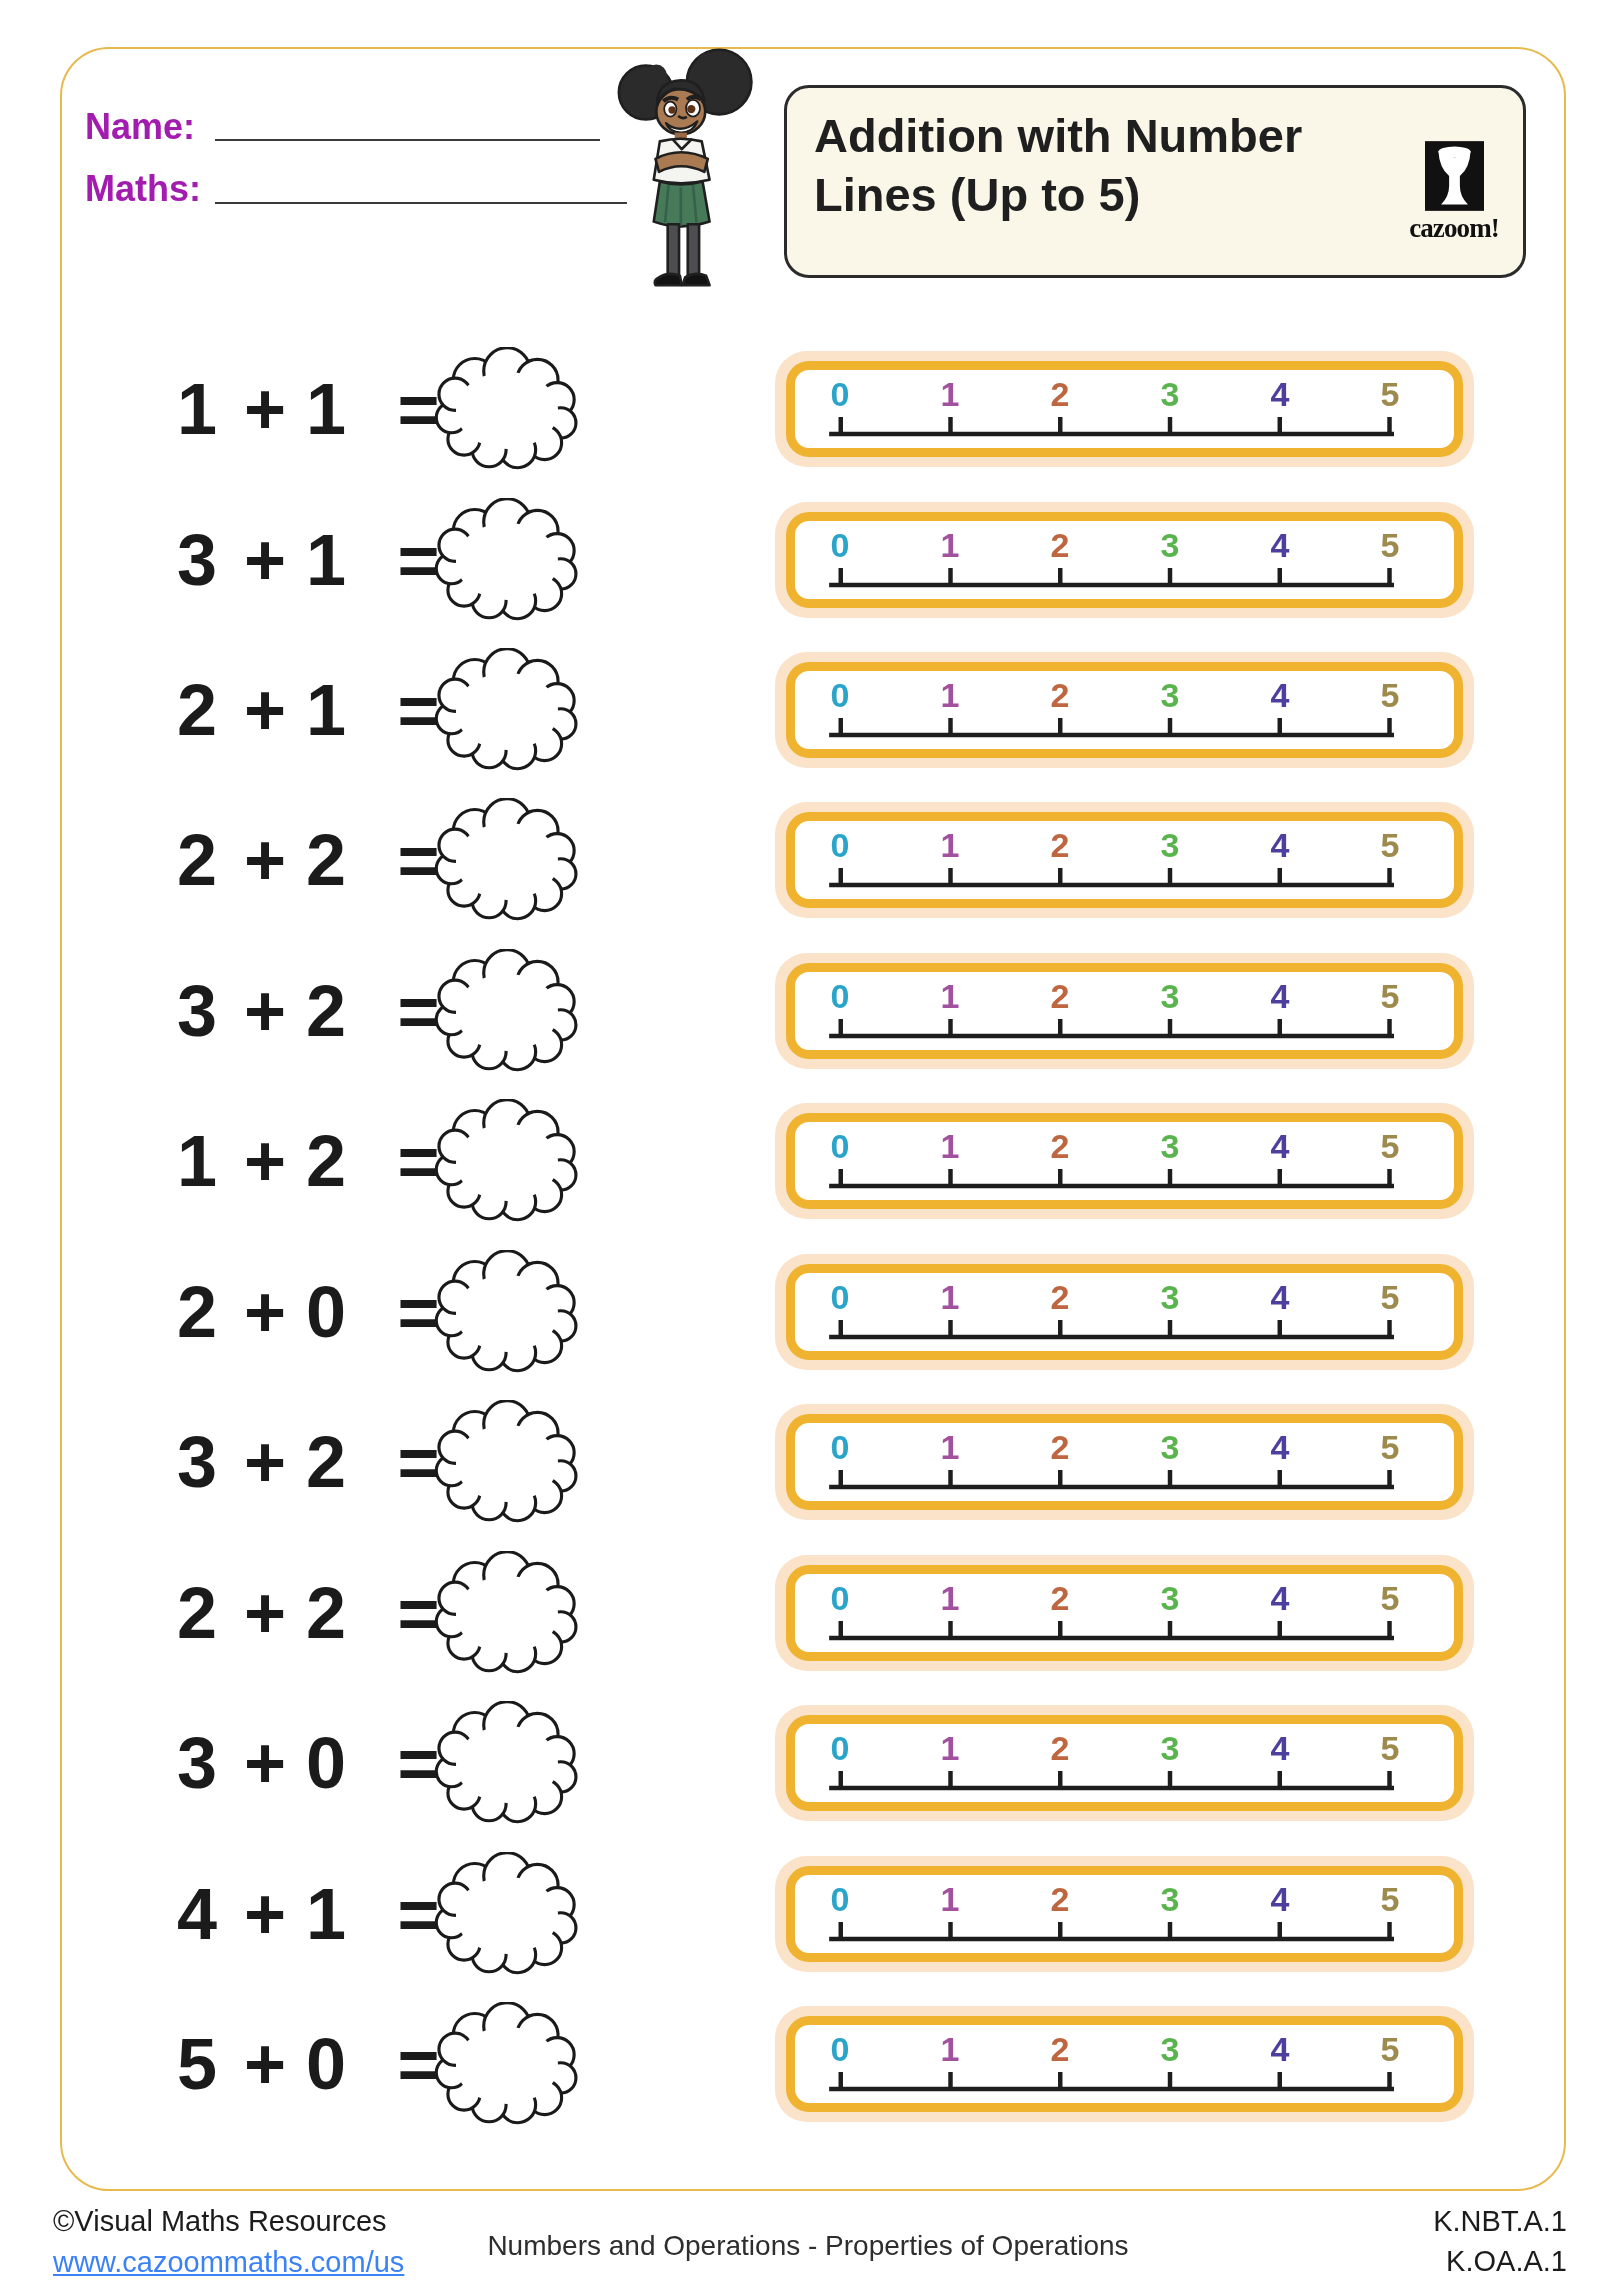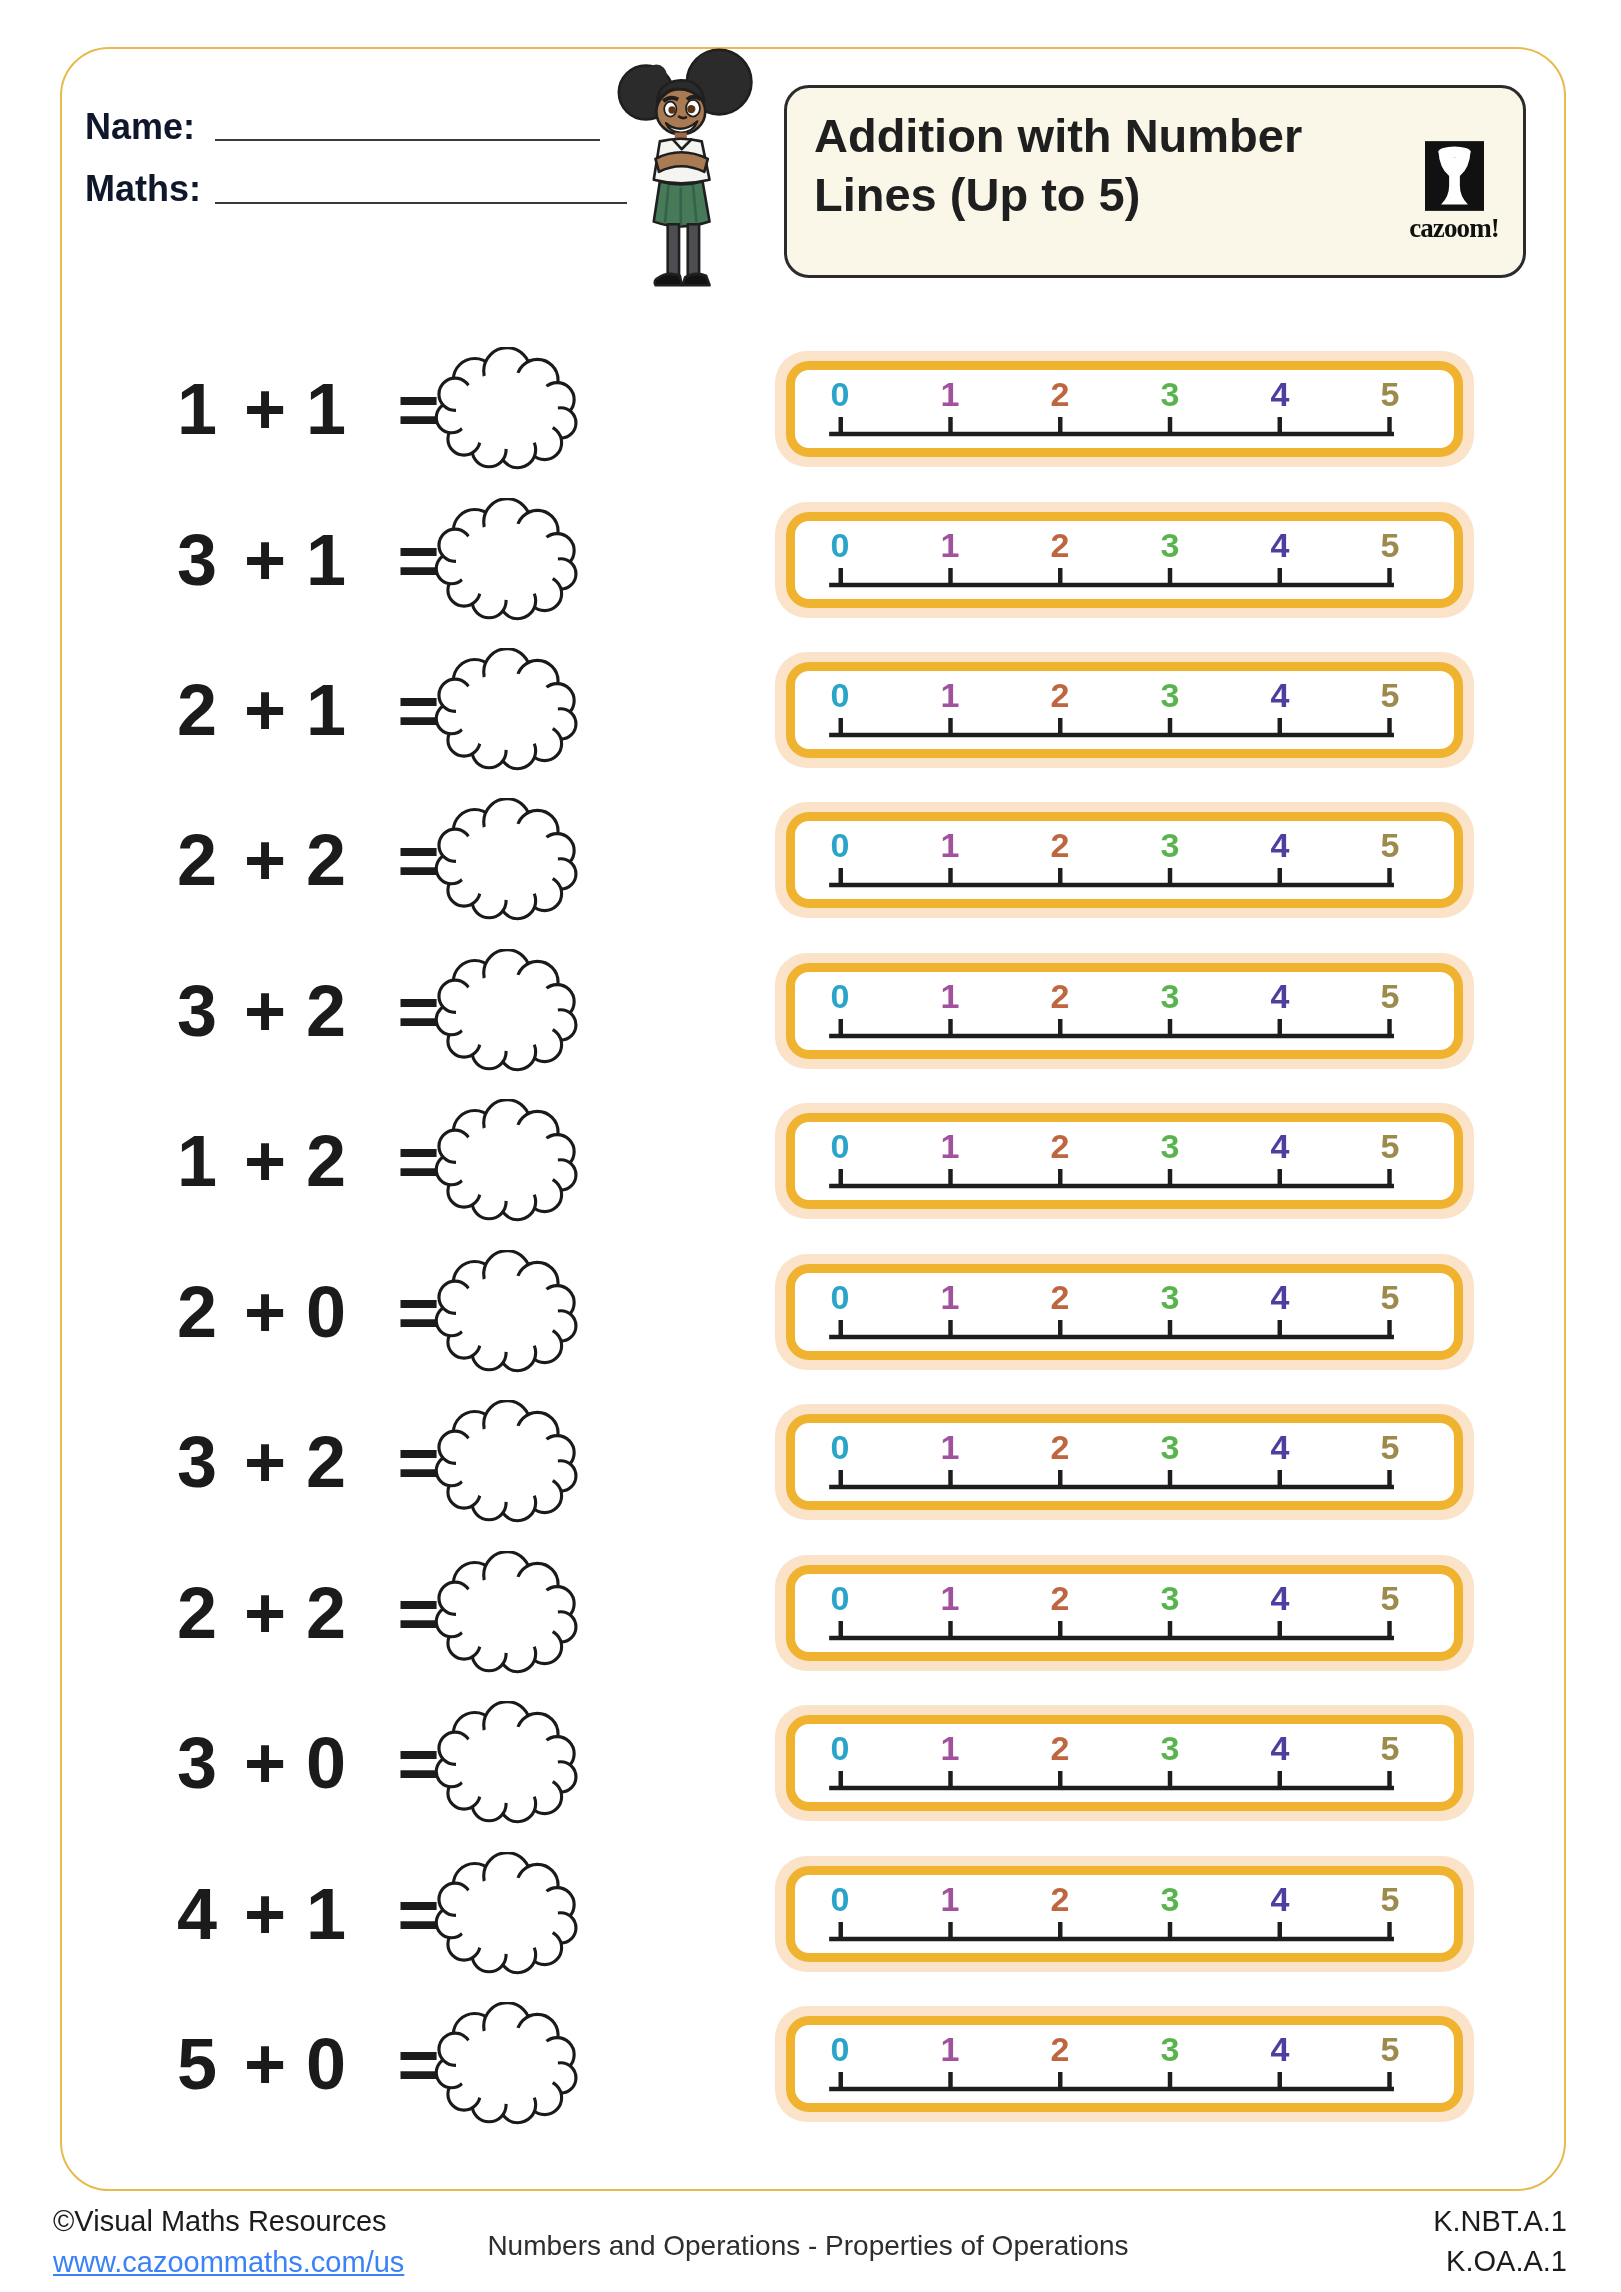--- a/index.html
+++ b/index.html
@@ -1,21 +1,21 @@
 <!DOCTYPE html>
 <html style="font-size:14.3px"><head>
 <meta charset="utf-8">
 <style>
   html,body{margin:0;padding:0;background:#fff;}
   .page{position:relative;width:1621px;height:2293px;background:#ffffff;overflow:hidden;
         font-family:"Liberation Sans", sans-serif;color:#1c1c1c;}
   .page-border{position:absolute;left:60px;top:47px;width:1502px;height:2140px;
         border:2.7px solid #e7ba4d;border-radius:49px;}
   
-  .field-label{position:absolute;font-size:36px;font-weight:bold;color:#0f172a;}
+  .field-label{position:absolute;font-size:36px;font-weight:bold;color:#a21caf;}
   .field-line{position:absolute;height:0;border-bottom:2.7px solid #3a3a3a;}
   .girl{position:absolute;left:611px;top:47px;width:157px;height:262px;}
   .title-box{position:absolute;left:784px;top:85px;width:742px;height:193px;
         background:#faf7e8;border:3.6px solid #2b2b2b;border-radius:25px;box-sizing:border-box;padding-left:44px;}
   .title-text{position:absolute;left:27px;top:18px;font-size:47px;line-height:59px;
         font-weight:bold;color:#1f1f1f;}
   .logo{position:absolute;left:609px;top:45px;width:116px;text-align:center;margin-top:8px;}
   .logo svg{display:block;margin:0 auto;}
   .logo-text{display:block;margin-top:1.8px;font-family:"Liberation Serif", serif;
         font-weight:bold;font-size:27px;color:#111;letter-spacing:-0.9px;}

